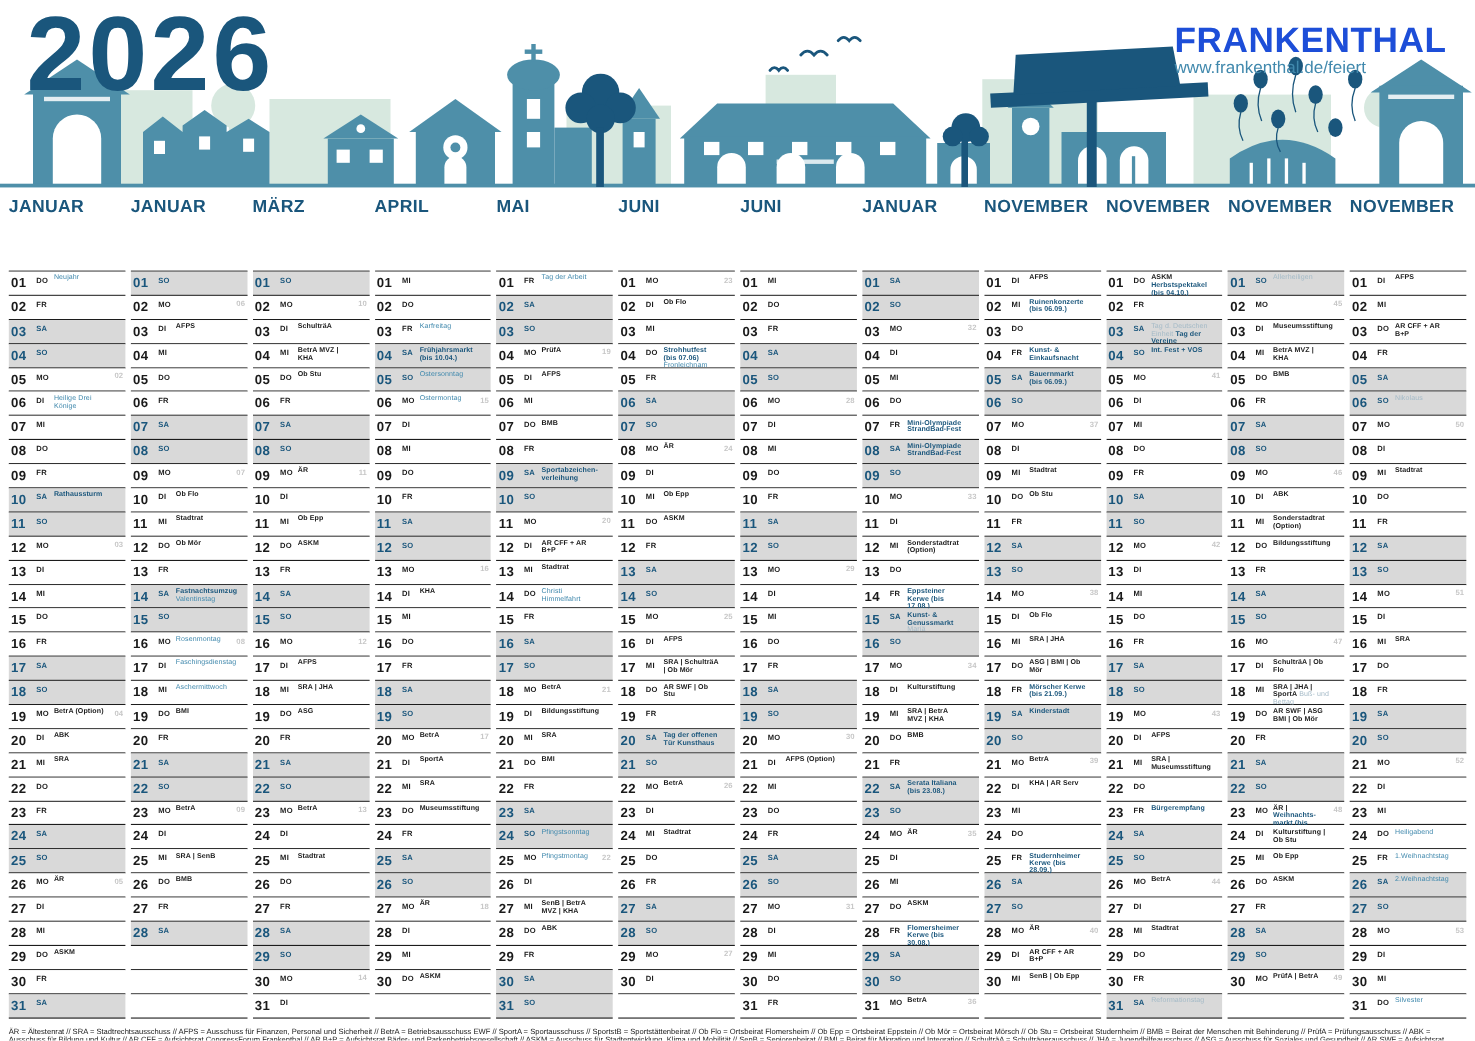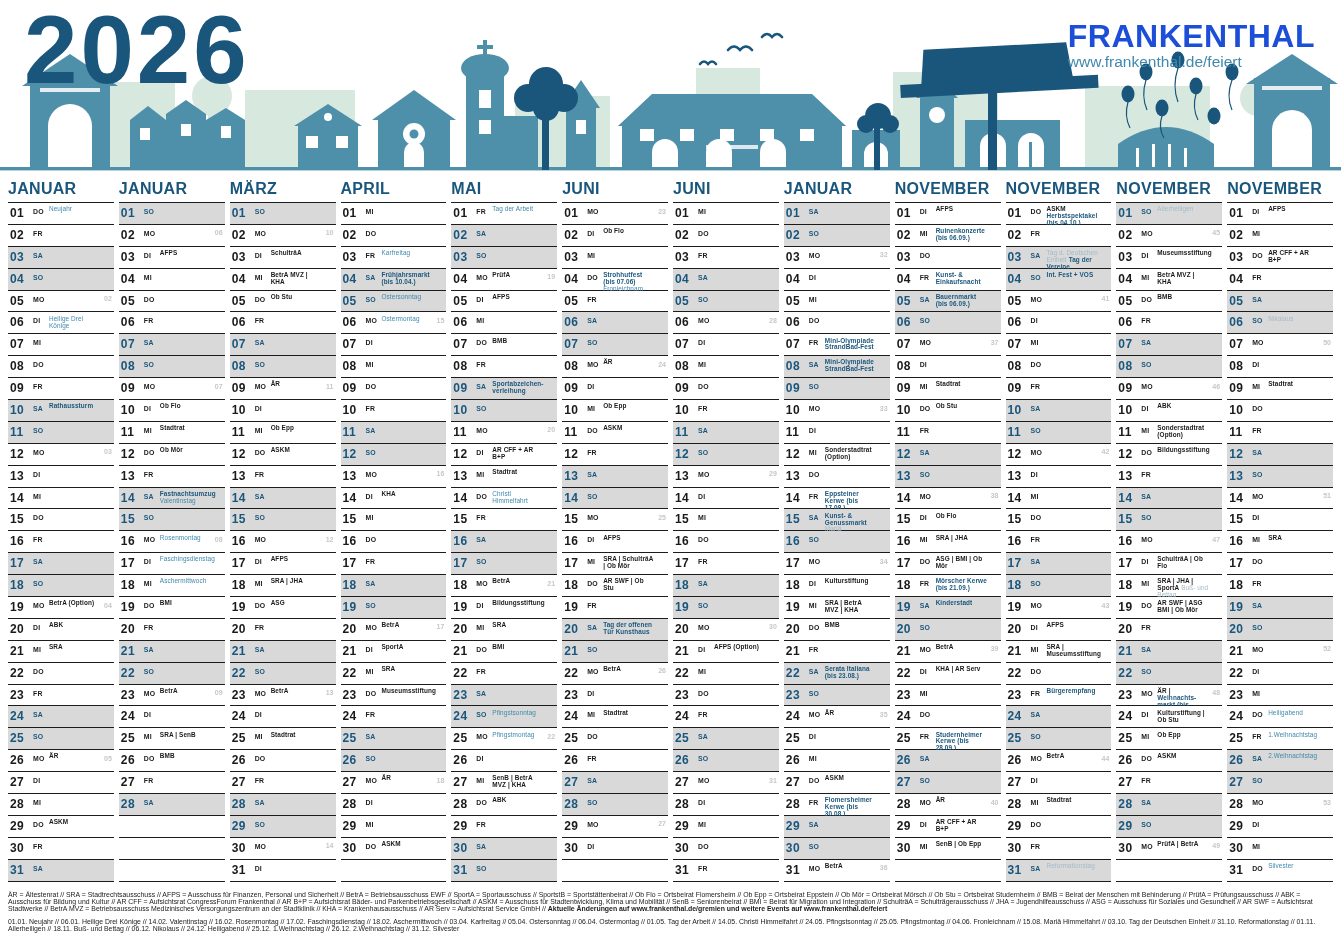--- a/index.html
+++ b/index.html
@@ -11,21 +11,21 @@
   .skyline{position:absolute;left:0;bottom:0;width:1341px;height:150px;display:block;}
   .year{position:absolute;left:24px;top:2px;font-size:96px;font-weight:bold;color:#1a567c;letter-spacing:3px;line-height:1;z-index:2;}
   .brand{position:absolute;right:26px;top:20px;z-index:2;}
   .brand-name{font-size:32px;font-weight:bold;color:#1d4ed8;letter-spacing:.5px;line-height:1;}
   .brand-url{font-size:15.5px;font-weight:normal;color:#4189ad;margin-top:1px;}
 
   
   .grid{display:grid;grid-template-columns:repeat(12,1fr);column-gap:5px;padding:0 8px;margin-top:2px;}
   .month{min-width:0;}
   .mname{font-size:16px;font-weight:bold;color:#1a567c;letter-spacing:.3px;height:26px;display:flex;align-items:center;white-space:nowrap;}
-  .rows{border-top:1.4px solid #1c1c1c;}
+  .rows{border-top:1.4px solid #1c1c1c;margin-top:44px;}
   .row{position:relative;height:21.9px;border-bottom:1.4px solid #1c1c1c;box-sizing:border-box;background:#fff;}
   .row.we{background:#d9d9d9;}
   .dnum{position:absolute;left:2px;top:3px;font-size:12px;font-weight:bold;color:#1a1a1a;letter-spacing:.4px;}
   .dwd{position:absolute;left:25px;top:5px;font-size:6.9px;font-weight:bold;color:#1a1a1a;letter-spacing:.2px;}
   .we .dnum,.we .dwd{color:#1a567c;}
   .devs{position:absolute;left:41px;top:3.2px;right:13px;font-size:6.4px;line-height:6.9px;letter-spacing:.1px;}
   .dwk{position:absolute;right:2px;top:4.5px;font-size:7px;font-weight:bold;color:#c7c7c7;}
   .ev-c{color:#1a1a1a;font-weight:bold;}
   .ev-e{color:#1a567c;font-weight:bold;}
   .ev-h{color:#4189ad;}

